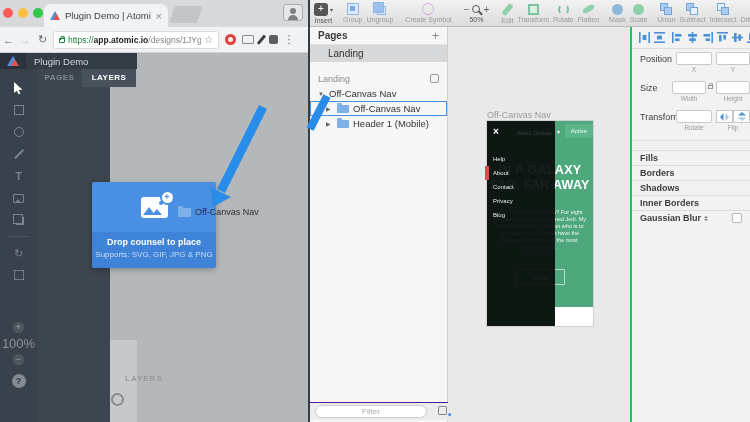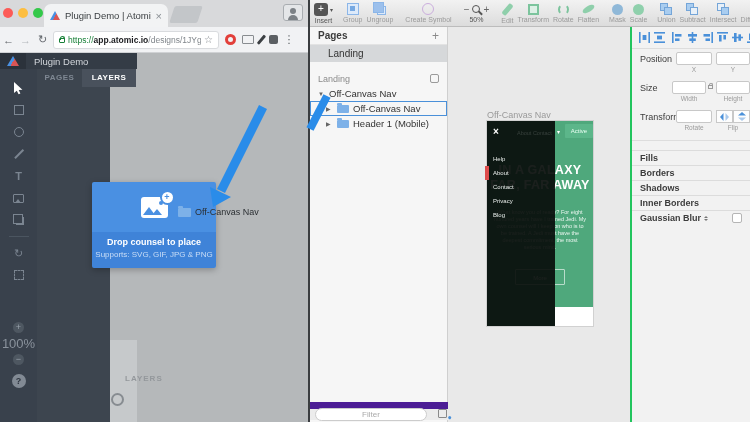--- a/index.html
+++ b/index.html
@@ -120,21 +120,21 @@
 .page-row{height:17px;background:#d6d8da;display:flex;align-items:center;padding-left:18px;font-size:10px;color:#333}
 .sec-row{height:15px;margin-top:9px;display:flex;align-items:center;padding:0 8px;font-size:9px;color:#8b8b8b}
 .sec-label{flex:1}
 .artb-icon{width:9px;height:9px;border:1px solid #9a9a9a;border-radius:2px}
 .tree-row{height:15px;display:flex;align-items:center;font-size:9.5px;color:#333;gap:4px;padding-left:8px;position:relative}
 .tree-row .tri{font-size:6px;color:#666;width:7px;flex:none}
 .tree-row.child{padding-left:16px}
 .tree-row.sel{outline:1px solid #4a90d9;outline-offset:-1px}
 .minifolder{width:12px;height:8px;background:#7db1e8;border-radius:1px;position:relative;flex:none}
 .minifolder:before{content:"";position:absolute;top:-2px;left:0;width:5px;height:2px;background:#7db1e8;border-radius:1px 1px 0 0}
-.filter-bar{position:absolute;left:0;bottom:2px;width:138px;height:18px;background:#ececec;border-top:7px solid #4c1d95;display:flex;align-items:center;padding:0 5px;gap:13px}
+.filter-bar{position:absolute;left:0;bottom:2px;width:138px;height:18px;background:#ececec;border-top:1px solid #4c1d95;display:flex;align-items:center;padding:0 5px;gap:13px}
 .filter-input{flex:1;height:13px;border:1px solid #ccc;border-radius:7px;background:#fff;font-size:8px;color:#555;text-align:center;outline:none;font-family:"Liberation Sans",sans-serif}
 .filter-input::placeholder{color:#aaa}
 .ovsq{width:7px;height:7px;border:1px solid #8a8a8a;border-radius:1px;position:relative}
 .ovsq:before{content:"";position:absolute;left:-3px;top:-3px;width:7px;height:7px;border:1px solid #8a8a8a;border-radius:1px;background:#ececec}
 .pencil{width:2px;height:9px;background:#555;border-radius:1px;transform:rotate(45deg);position:relative}
 .pencil:after{content:"";position:absolute;left:-3px;top:9px;width:3px;height:3px;border-radius:50%;background:#4a90d9}
 
 
 .sk-canvas{position:absolute;left:138px;top:27px;width:492px;height:395px}
 .artboard-title{position:absolute;left:39px;top:83px;font-size:9px;color:#9a9a9a}

